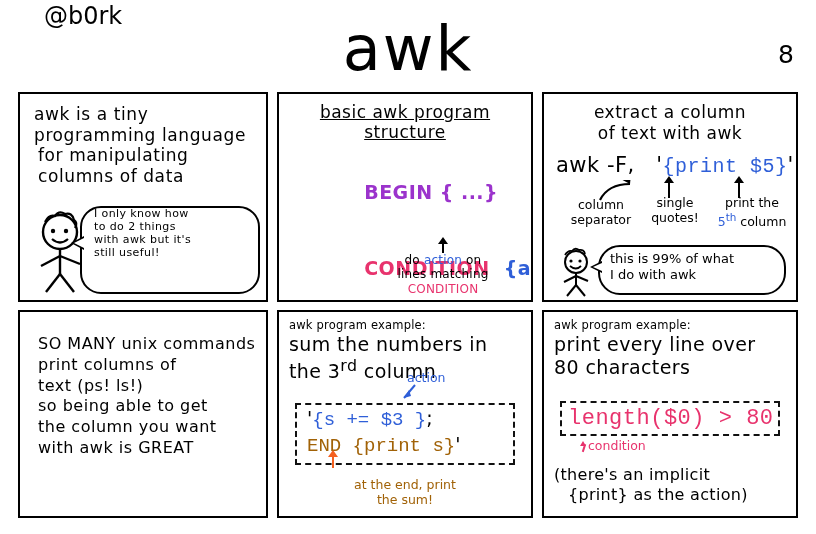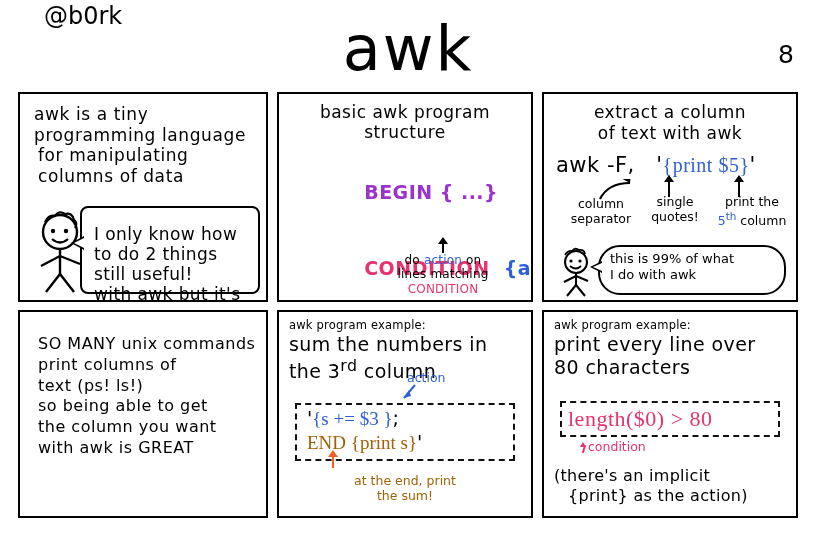--- a/index.html
+++ b/index.html
@@ -38,42 +38,42 @@
     position:relative;
     overflow:hidden;
     padding:6px 8px;
     box-sizing:border-box;
   }
   .ln{display:block;}
   .blue{color:#2f5fd8;}
   .pink{color:#e8336d;}
   .orange{color:#a16207;}
   .purple{color:#9b33cc;}
-  .mono{font-family:Liberation Serif, serif;margin-top:18px;}
+  .mono{font-family:Liberation Mono, monospace;margin-top:18px;}
 
   
   .p1 .body{font-size:17px;line-height:1.22;padding:4px 2px 0 6px;letter-spacing:.6px;}
   .p1 .body .ln:nth-child(3),.p1 .body .ln:nth-child(4){margin-left:4px;}
   .bubble-wrap{position:absolute;left:8px;bottom:4px;right:6px;height:92px;}
   .stick{position:absolute;left:4px;bottom:2px;width:56px;height:88px;}
   .bubble{
     position:absolute;left:52px;top:2px;right:0;bottom:2px;
-    border:2.5px solid #000;border-radius:8px;
-    padding:16px 8px 4px 12px;box-sizing:border-box;
-    font-size:17px;line-height:1.18;letter-spacing:.4px;
+    border:2.5px solid #000;border-radius:21px;
+    padding:0 8px 4px 12px;box-sizing:border-box;
+    font-size:11px;line-height:1.18;letter-spacing:.4px;
   }
   .bubble .tail{position:absolute;left:-11px;top:28px;width:0;height:0;
     border-top:7px solid transparent;border-bottom:7px solid transparent;
     border-right:13px solid #000;}
   .bubble .tail::after{content:"";position:absolute;left:3px;top:-5px;
     border-top:5px solid transparent;border-bottom:5px solid transparent;
     border-right:10px solid #fff;}
 
   
-  .p2 .head{text-align:center;font-size:17px;line-height:1.2;letter-spacing:.5px;margin-top:2px;}
+  .p2 .head{text-align:center;font-size:17px;line-height:1.2;letter-spacing:.5px;margin-top:2px;text-decoration:underline;}
   .p2 .code{margin-top:12px;margin-left:6px;font-size:19px;line-height:1.33;letter-spacing:.5px;}
   .p2 .code .row{display:block;white-space:pre;font-weight:bold;}
   .p2 .note{
     position:absolute;right:24px;bottom:4px;width:128px;
     text-align:center;font-size:12px;line-height:1.2;letter-spacing:.2px;
   }
   .arrow-up{display:block;margin:0 auto;width:12px;height:16px;position:relative;}
   .arrow-up::before{content:"";position:absolute;left:5px;top:4px;width:2px;height:12px;background:#000;}
   .arrow-up::after{content:"";position:absolute;left:1px;top:0;
     border-left:5px solid transparent;border-right:5px solid transparent;border-bottom:7px solid #000;}
@@ -168,22 +168,22 @@
           <line x1="28" y1="43" x2="28" y2="68" stroke="#000" stroke-width="2.4"></line>
           <line x1="28" y1="50" x2="9" y2="60" stroke="#000" stroke-width="2.4"></line>
           <line x1="28" y1="50" x2="48" y2="58" stroke="#000" stroke-width="2.4"></line>
           <line x1="28" y1="68" x2="14" y2="86" stroke="#000" stroke-width="2.4"></line>
           <line x1="28" y1="68" x2="42" y2="86" stroke="#000" stroke-width="2.4"></line>
         </svg>
         <div class="bubble">
           <span class="tail"></span>
           <span class="ln">I only know how</span>
           <span class="ln">to do 2 things</span>
+          <span class="ln">with awk but it's</span>
           <span class="ln">still useful!</span>
-          <span class="ln">with awk but it's</span>
         </div>
       </div>
     </div>
 
     <div class="panel p2">
       <div class="head">
         <span class="ln">basic awk program</span>
         <span class="ln">structure</span>
       </div>
       <div class="code">

